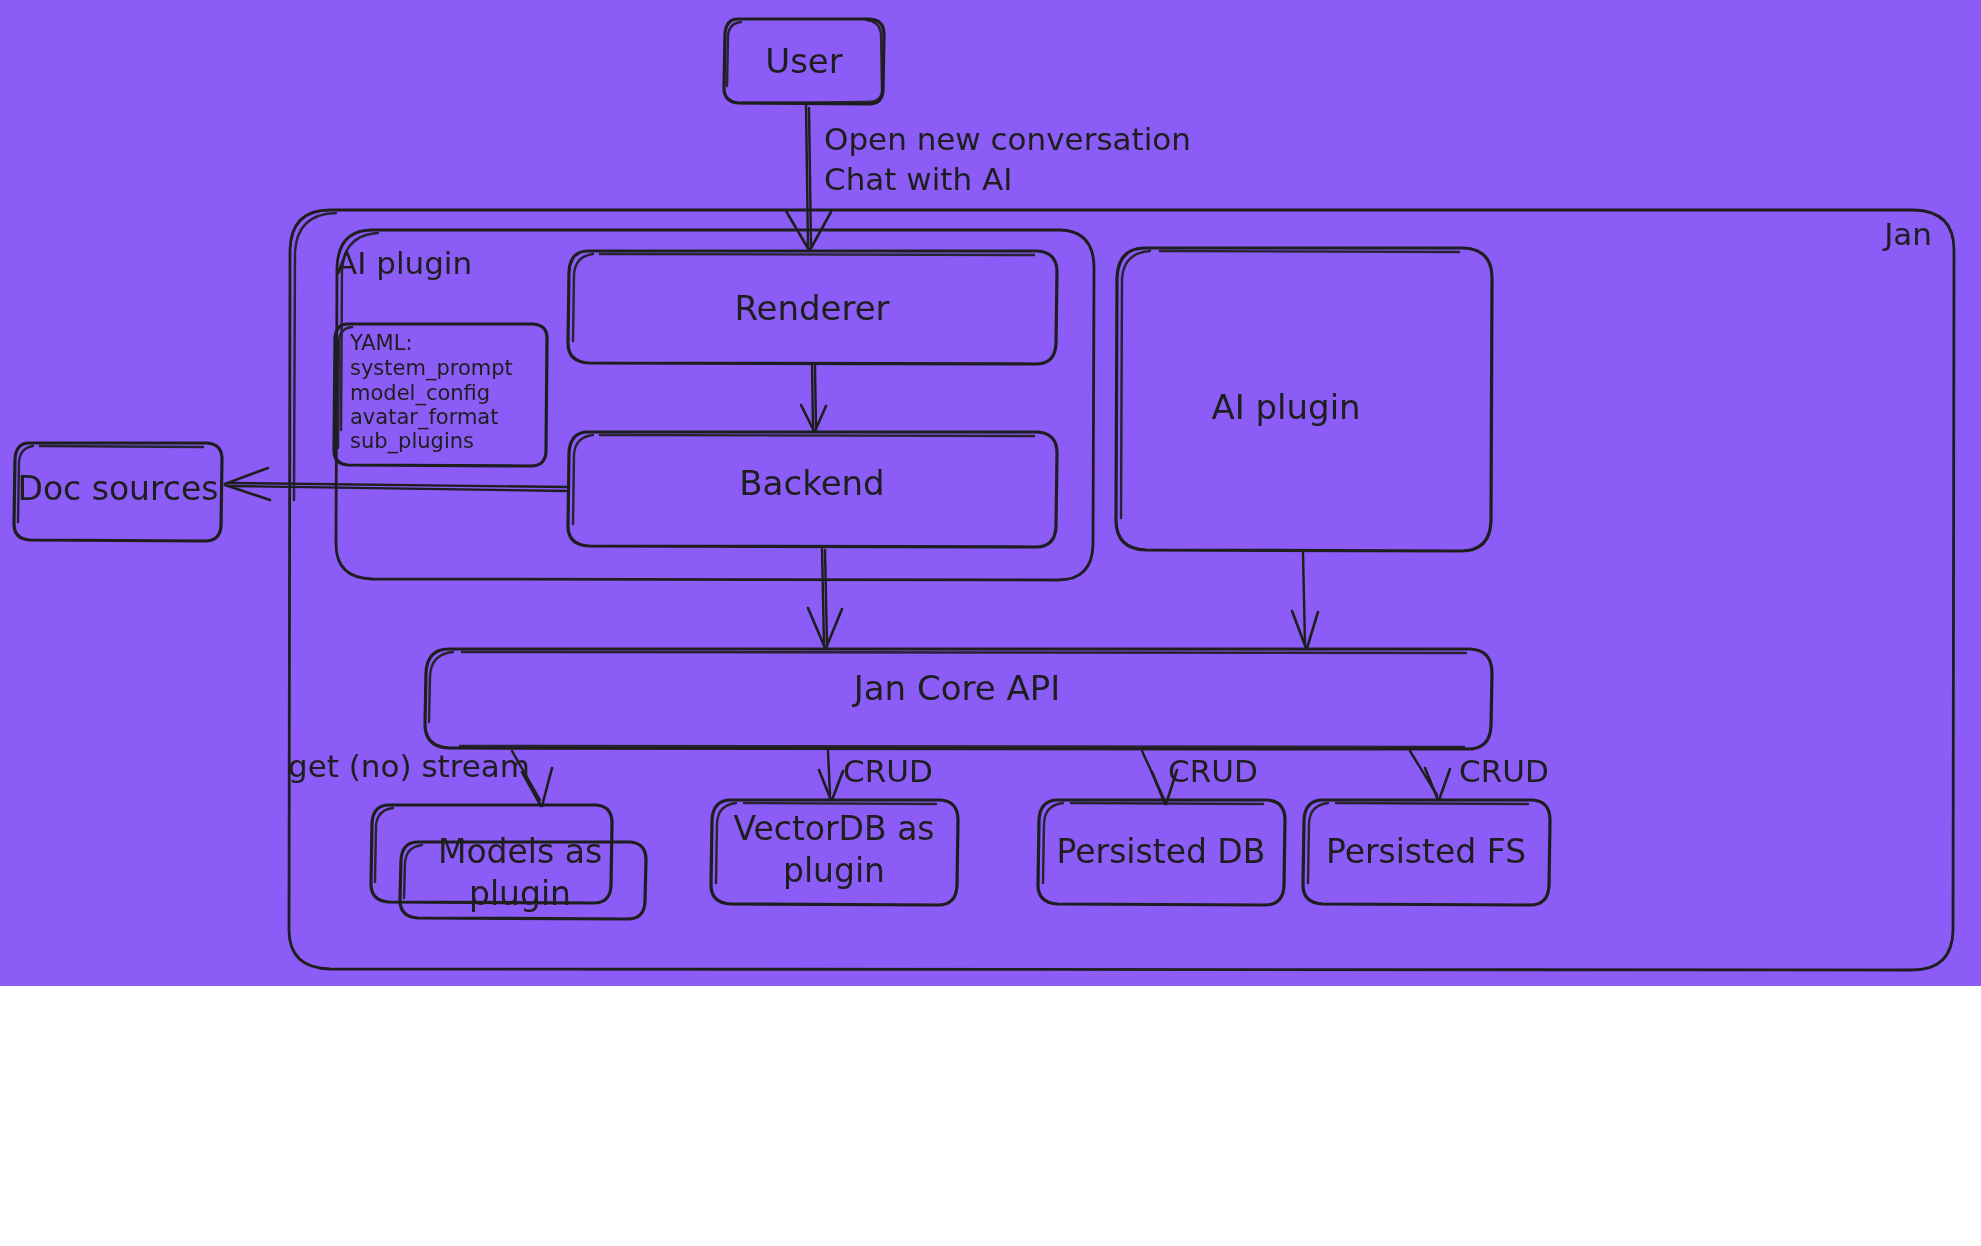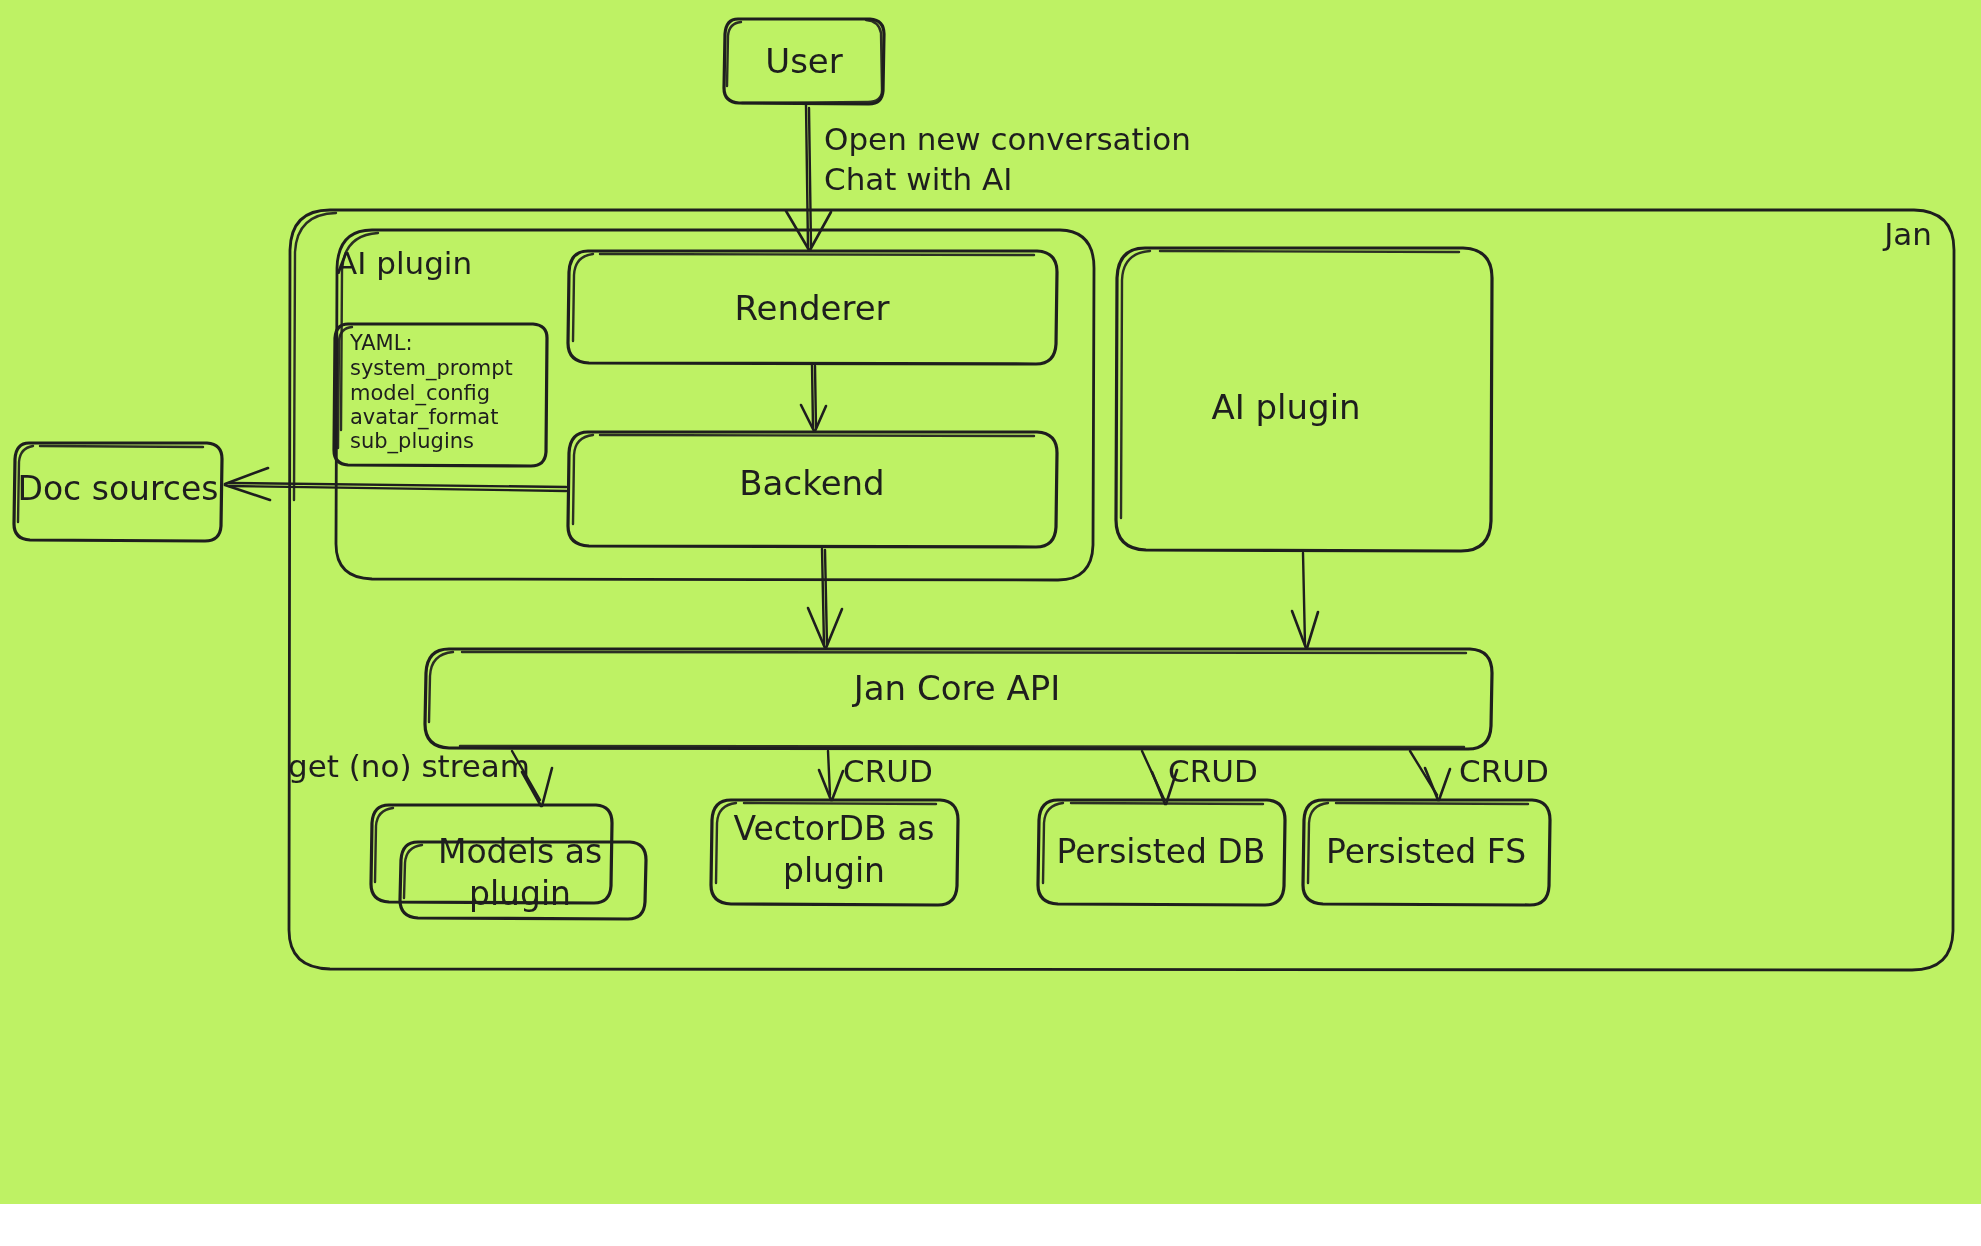--- a/index.html
+++ b/index.html
@@ -10,22 +10,22 @@
   }
   body {
     width: 1981px;
     height: 1246px;
     overflow: hidden;
     font-family: "DejaVu Sans", sans-serif;
   }
   #canvas {
     position: relative;
     width: 1981px;
-    height: 1204px;
-    background: #bef264;
+    height: 986px;
+    background: #8b5cf6;
   }
   svg#diagram {
     position: absolute;
     top: 0;
     left: 0;
     width: 1981px;
     height: 1246px;
     display: block;
   }
   .sk-stroke {

